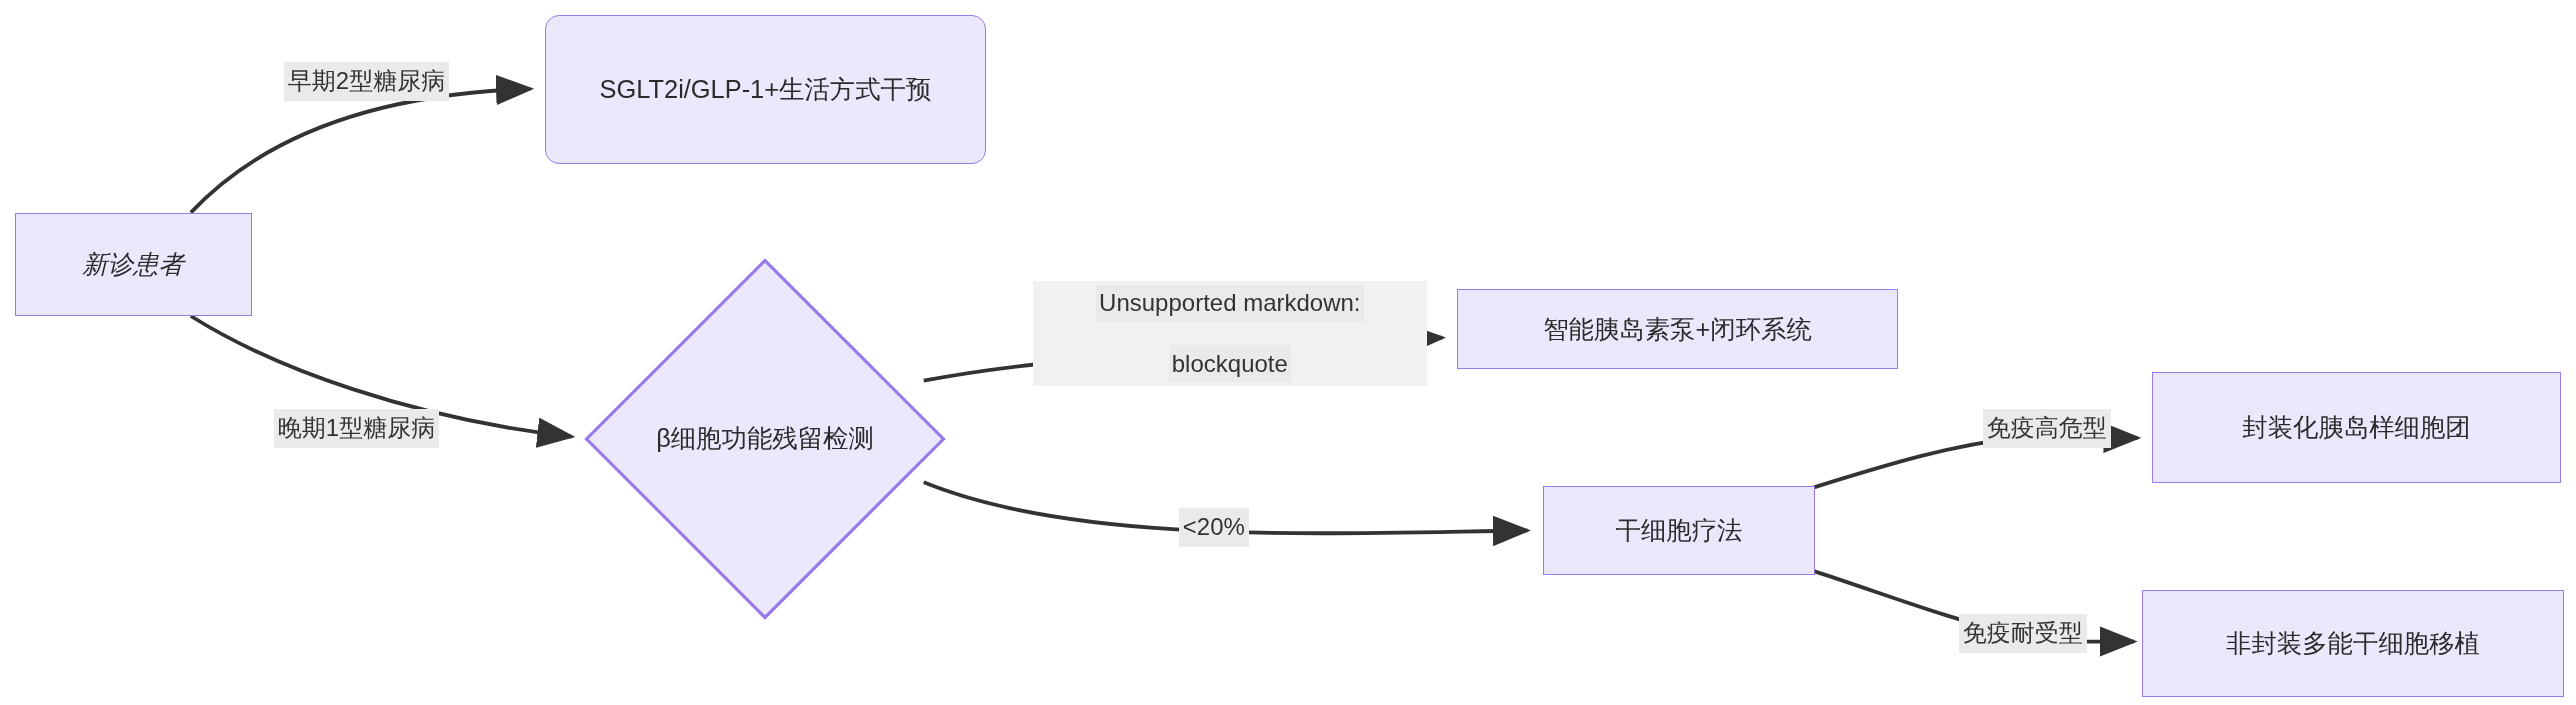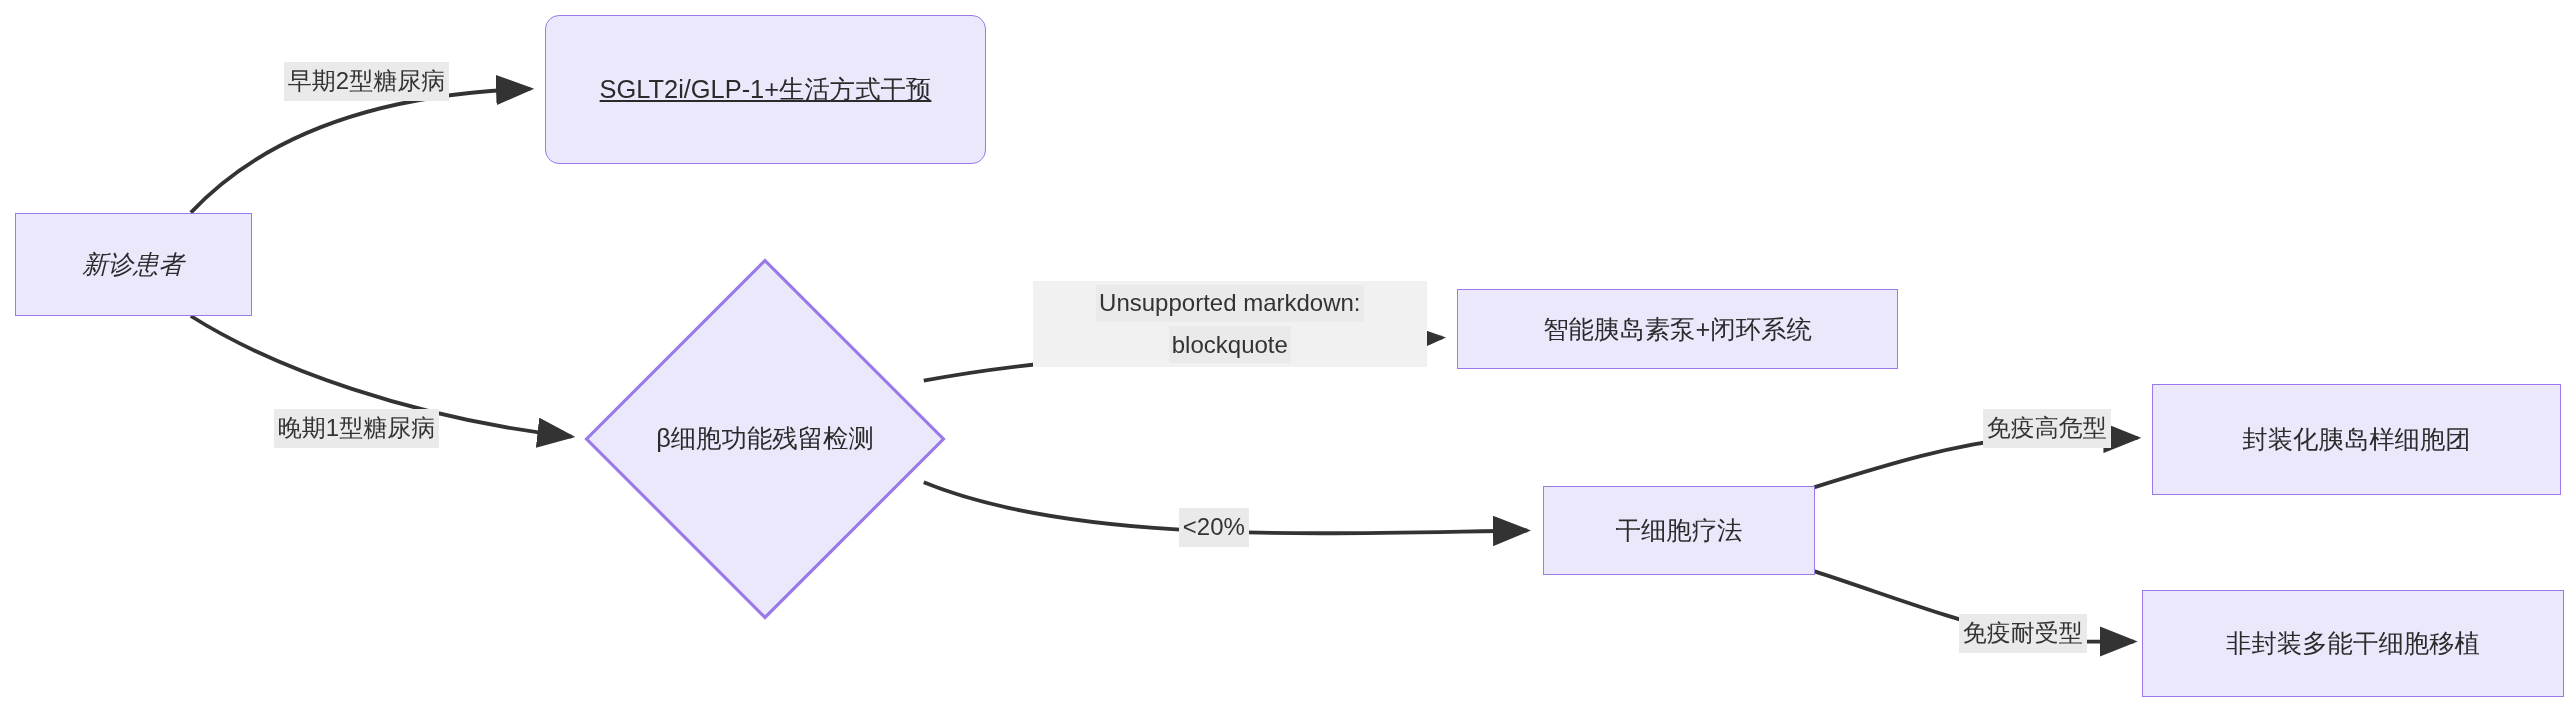--- a/index.html
+++ b/index.html
@@ -75,21 +75,21 @@
     background: #f1f1f1;
     white-space: normal;
     padding: 3.8px 6.3px;
   }
   .edge-label.multiline span {
     background: #eaeaea;
     display: inline-block;
     padding: 0.6px 3.2px;
   }
   .ml-row { display: block; text-align: center; }
-  .ml-row + .ml-row { margin-top: 4px; }
+  .ml-row + .ml-row { margin-top: 23px; }
 </style>
 </head>
 <body>
 
 <div id="canvas">
 
   <svg id="edge-layer" viewBox="0 0 4058 1111" width="2576" height="705" xmlns="http://www.w3.org/2000/svg">
     <defs>
       <marker id="arrowhead" markerWidth="10" markerHeight="8" refX="9" refY="4" orient="auto" markerUnits="strokeWidth">
         <path d="M0,0 L10,4 L0,8 z" fill="#333333"></path>
@@ -108,40 +108,40 @@
     <path d="M 3290 690 L 3368 690" fill="none" stroke="#333333" stroke-width="6" marker-end="url(#arrowhead)"></path>
 
     <path d="M 2858 900 C 2980 940 3070 975 3175 1000" fill="none" stroke="#333333" stroke-width="6"></path>
     <path d="M 3285 1011 L 3362 1011" fill="none" stroke="#333333" stroke-width="6" marker-end="url(#arrowhead)"></path>
   </svg>
 
   <div class="node" style="left:14.6px; top:213px; width:237px; height:103px;font-style:italic;">
     <span class="node-label">新诊患者</span>
   </div>
 
-  <div class="node rounded" style="left:545px; top:14.6px; width:441px; height:149px; padding:3.8px 25.4px;text-decoration:underline;">
+  <div class="node rounded" style="left:545px; top:14.6px; width:441px; height:149px; padding:3.8px 25.4px;">
     <span class="node-label">SGLT2i/GLP-1+生活方式干预</span>
   </div>
 
   <div class="diamond-wrap" style="left:584px; top:258px; width:362px; height:362px;">
     <svg class="diamond-shape" viewBox="0 0 570 570" preserveAspectRatio="none" xmlns="http://www.w3.org/2000/svg">
       <polygon points="285,4 566,285 285,566 4,285" fill="#ebe8fc" stroke="#9a7ae8" stroke-width="5"></polygon>
     </svg>
     <div class="diamond-text">β细胞功能残留检测</div>
   </div>
 
   <div class="node" style="left:1457px; top:289px; width:441px; height:80px;">
     <span class="node-label">智能胰岛素泵+闭环系统</span>
   </div>
 
   <div class="node" style="left:1543px; top:486px; width:272px; height:89px;">
     <span class="node-label">干细胞疗法</span>
   </div>
 
-  <div class="node" style="left:2152px; top:384px; width:409px; height:111px;">
+  <div class="node" style="left:2152px; top:372px; width:409px; height:111px;">
     <span class="node-label">封装化胰岛样细胞团</span>
   </div>
 
   <div class="node" style="left:2142px; top:590px; width:422px; height:107px;">
     <span class="node-label">非封装多能干细胞移植</span>
   </div>
 
   <div class="edge-label" style="left:284px; top:62px;">
     <span>早期2型糖尿病</span>
   </div>

